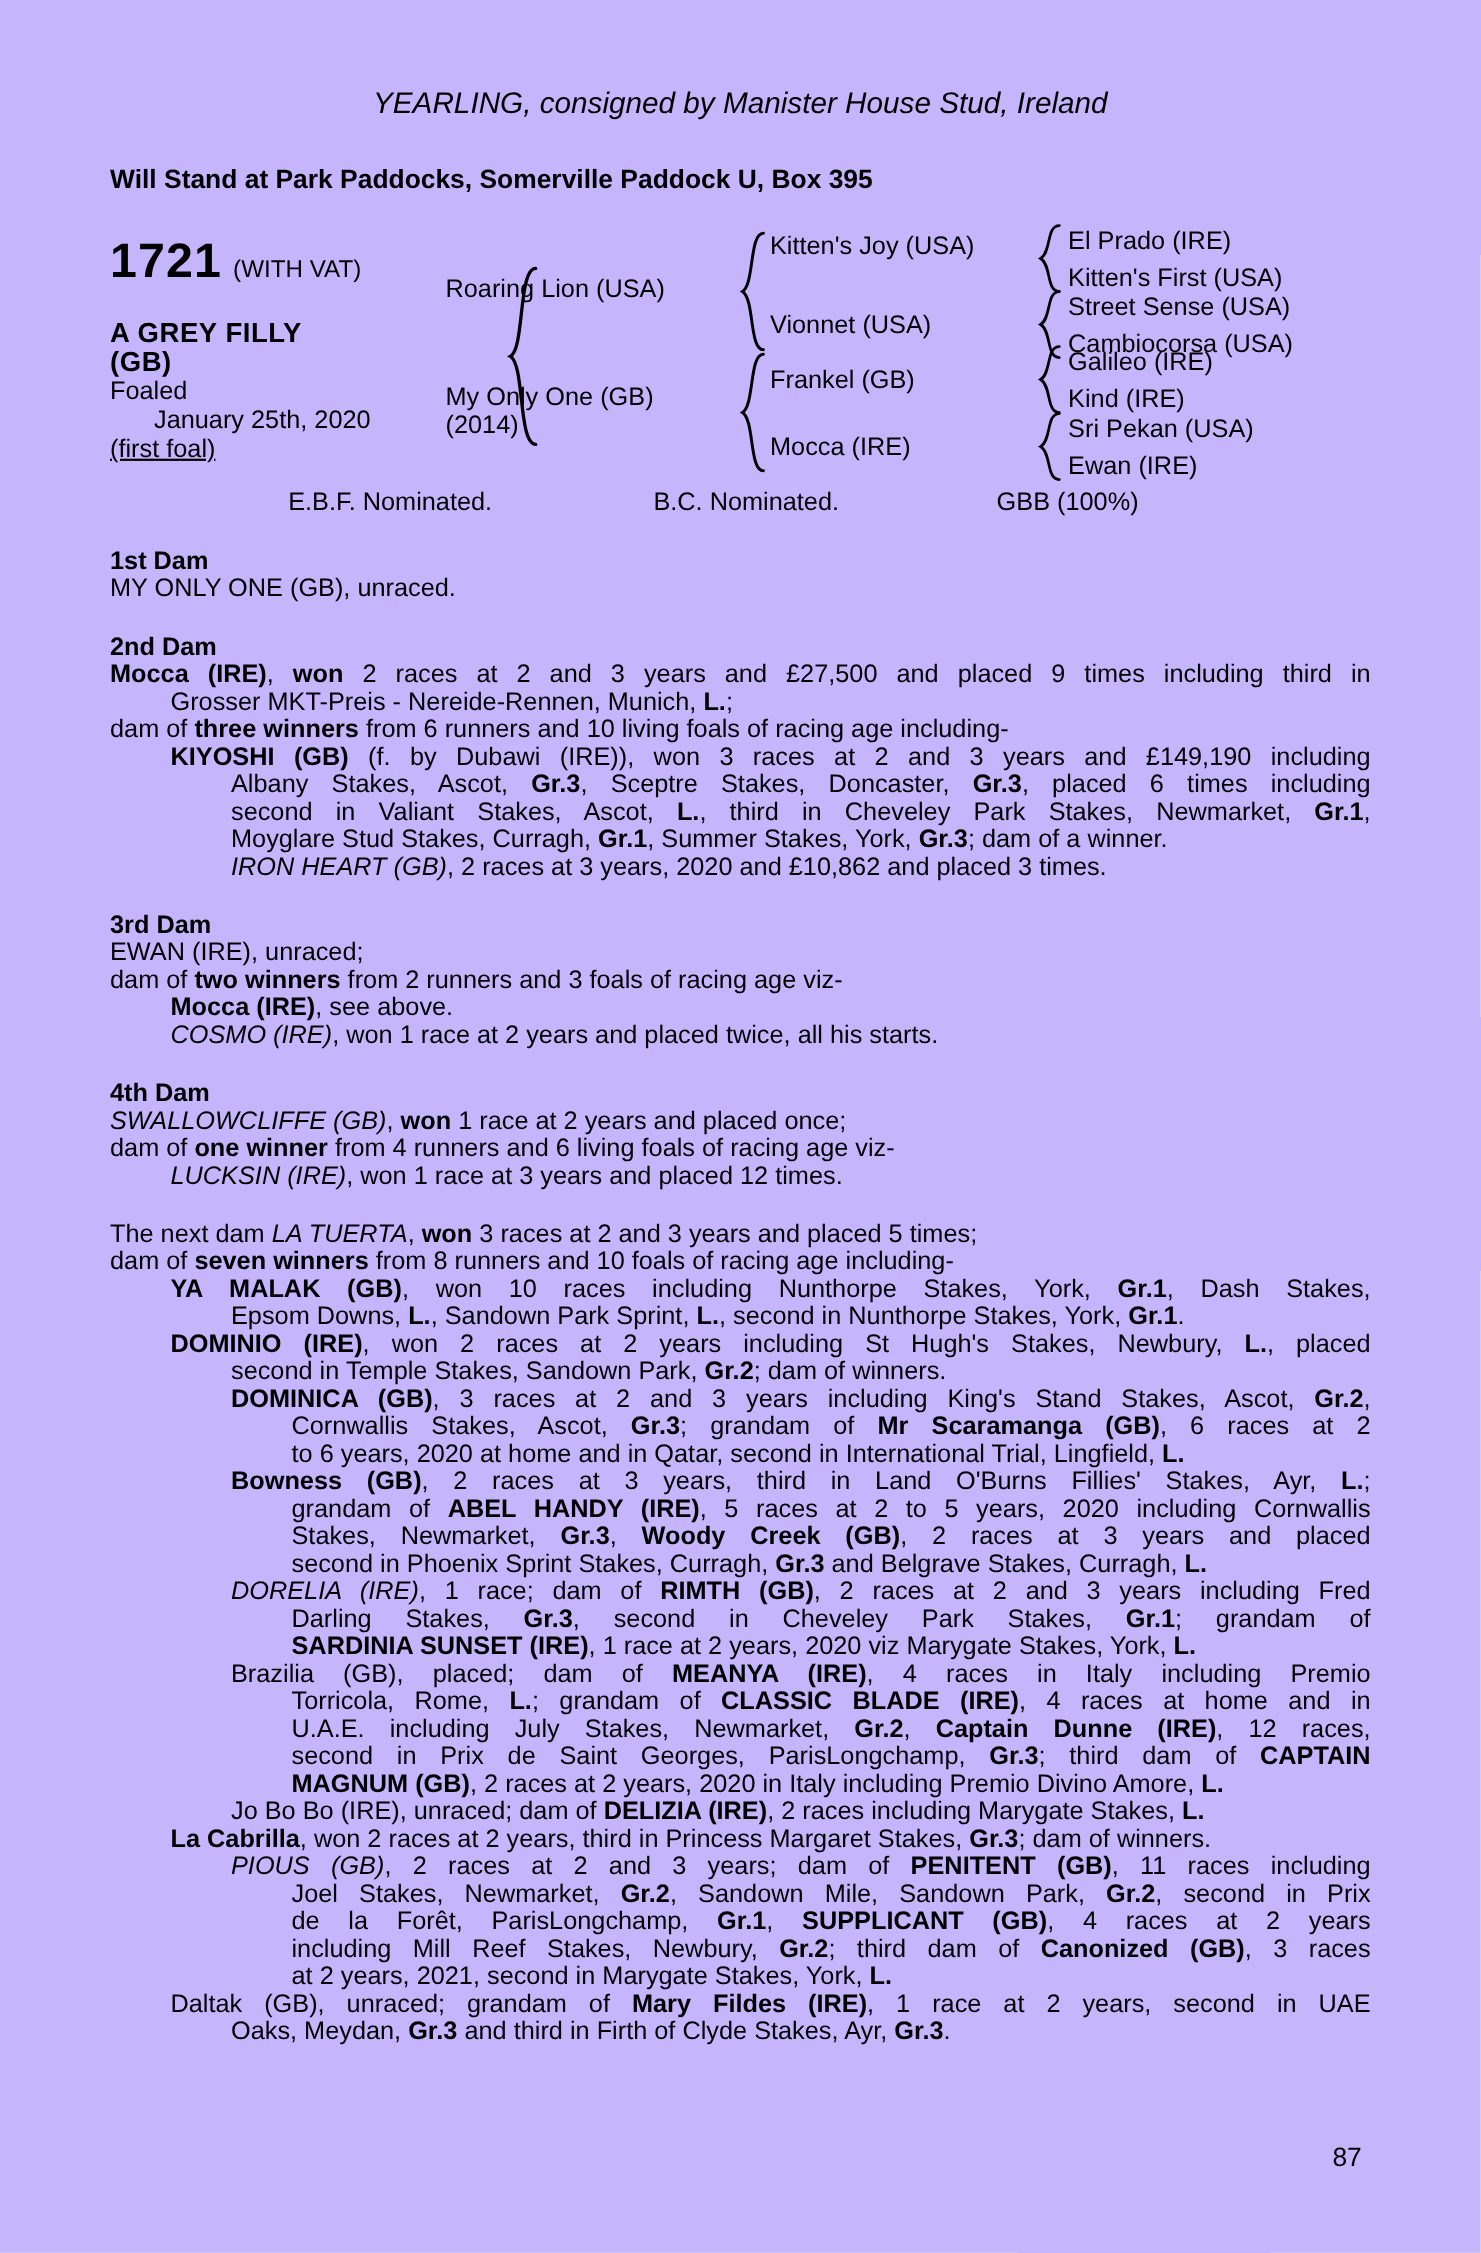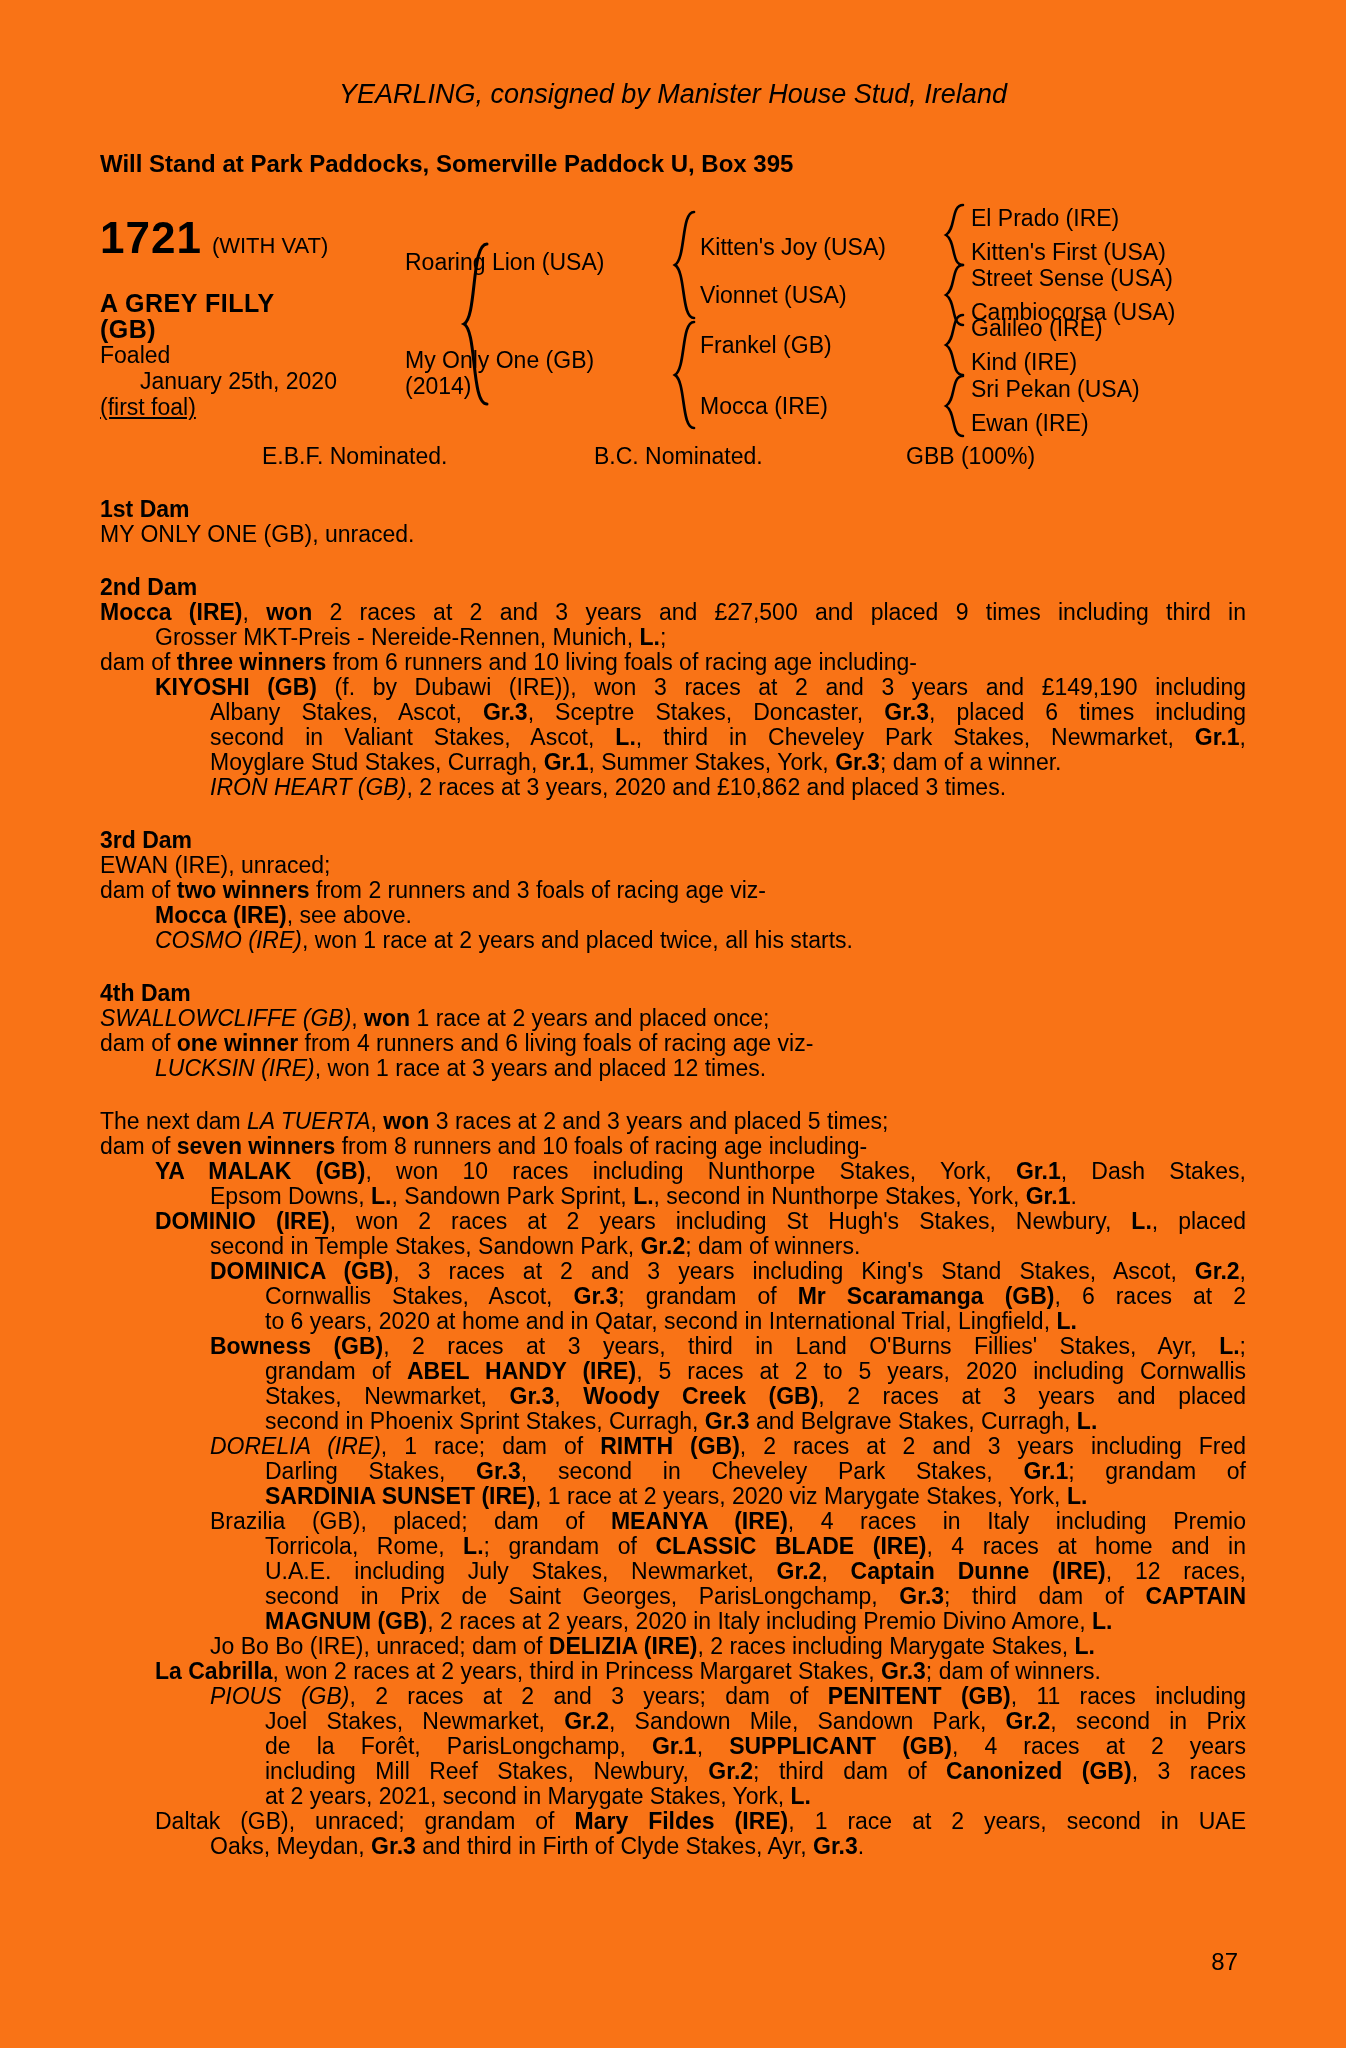--- a/index.html
+++ b/index.html
@@ -1,21 +1,21 @@
 <!DOCTYPE html>
 <html><head>
 <meta charset="utf-8">
 <title>Catalogue Page</title>
 <style>
   html, body { margin: 0; padding: 0; background: #e8e8e8; }
   .page {
     position: relative;
     width: 1346px; height: 2048px;
     margin: 0 auto;
-    background: #f97316;
+    background: #c4b5fd;
     color: #000;
     font-family: "Liberation Sans", "DejaVu Sans", sans-serif;
     box-sizing: border-box;
     padding: 0 100px;
     overflow: hidden;
   }
   .consign-title {
     margin-top: 78px;
     text-align: center;
     font-style: italic;
@@ -98,21 +98,21 @@
       <svg width="26" height="112" viewBox="0 0 26 112">
           <path d="M22,3 C9,3 14,49 3,56 C14,63 9,109 22,109" fill="none" stroke="#000" stroke-width="2.7" stroke-linecap="round"></path>
         </svg>
     </div>
     <div class="brace" style="left:572px; top:114px;">
       <svg width="26" height="112" viewBox="0 0 26 112">
           <path d="M22,3 C9,3 14,49 3,56 C14,63 9,109 22,109" fill="none" stroke="#000" stroke-width="2.7" stroke-linecap="round"></path>
         </svg>
     </div>
 
-    <div class="ped" style="left:600px; top:29px;text-align:right;">Kitten's Joy (USA)</div>
+    <div class="ped" style="left:600px; top:5px;text-align:right;">Kitten's Joy (USA)</div>
     <div class="ped" style="left:600px; top:77px;">Vionnet (USA)</div>
     <div class="ped" style="left:600px; top:127px;">Frankel (GB)</div>
     <div class="ped" style="left:600px; top:188px;">Mocca (IRE)</div>
 
     <div class="brace" style="left:843px; top:-3px;">
       <svg width="24" height="66" viewBox="0 0 24 66">
           <path d="M20,3 C8,3 13,27 3,33 C13,39 8,63 20,63" fill="none" stroke="#000" stroke-width="2.5" stroke-linecap="round"></path>
         </svg>
     </div>
     <div class="brace" style="left:843px; top:57px;">

